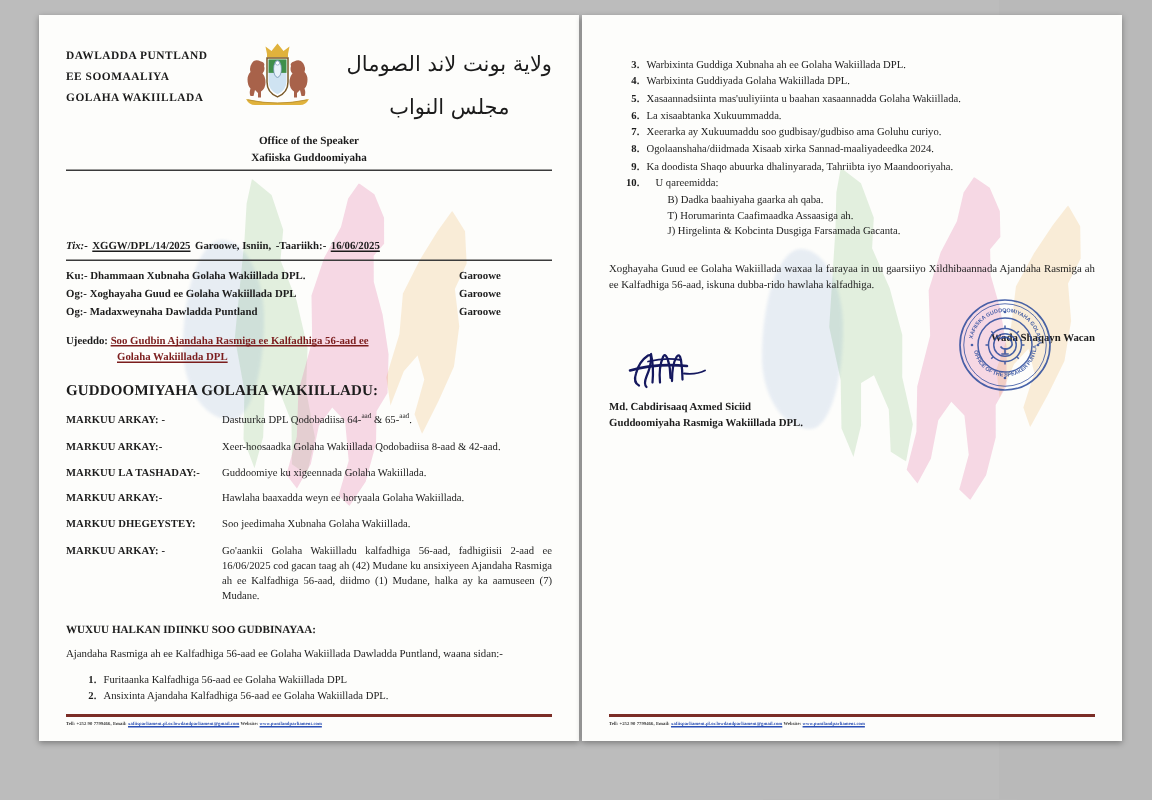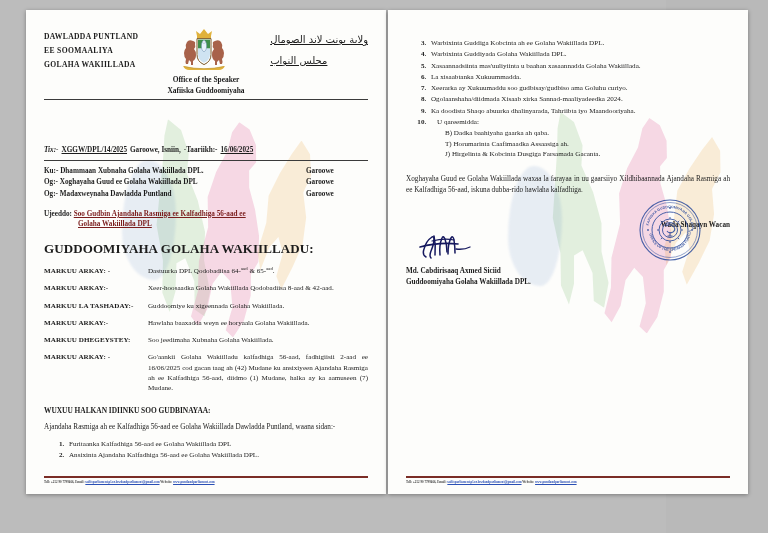--- a/index.html
+++ b/index.html
@@ -82,28 +82,27 @@
   .hdr-left {
     font-family: "Liberation Serif", serif;
     font-weight: bold;
     font-size: 7.6px;
     letter-spacing: .35px;
     line-height: 1.85;
     color: #1b1b1b;
     padding-top: 4px;
   }
   .hdr-right {
-    font-size: 10px;
+    font-size: 14px;
     line-height: 2.1;
     color: #1b1b1b;
-    text-align: left;
+    text-align: center;
     direction: rtl;
     padding-top: 3px;
     font-family: "DejaVu Sans", sans-serif;
-    text-decoration: underline;
   }
 
   
   .coa { position: relative; width: 62px; height: 48px; margin-top: 0; }
   .coa svg { display: block; }
 
   .office {
     position: relative;
     text-align: center;
     font-weight: bold;
@@ -161,21 +160,21 @@
   .subject .lbl { color: #1c1c1c; }
   .subject .val { color: #7b1d1d; text-decoration: underline; }
   .subject .val2 {
     color: #7b1d1d; text-decoration: underline;
     display: block; margin-left: 34px;
   }
 
   .sect-title {
     margin-top: 10px;
     font-weight: bold;
-    font-size: 13px;
+    font-size: 10px;
     letter-spacing: .1px;
   }
 
   .clause {
     display: flex;
     margin-top: 7px;
     font-size: 7.1px;
   }
   .clause .k {
     width: 104px;
@@ -384,21 +383,21 @@
   <div class="page" id="page-right">
 
     <div class="wm wm-green" style="left:160px; top:100px; transform:rotate(-8deg);"></div>
     <div class="wm wm-horse" style="left:218px; top:108px; transform:rotate(4deg);"></div>
     <div class="wm wm-orange" style="left:282px; top:126px; transform:rotate(12deg);"></div>
     <div class="wm wm-blue" style="left:120px; top:156px;"></div>
 
     <div class="body" style="padding-top:22px;">
 
       <ol class="agenda" start="3">
-        <li>Warbixinta Guddiga Kobcinta ah ee Golaha Wakiillada DPL.</li>
+        <li>Warbixinta Guddiga Xubnaha ah ee Golaha Wakiillada DPL.</li>
         <li>Warbixinta Guddiyada Golaha Wakiillada DPL.</li>
         <li style="text-align:justify;">Xasaannadsiinta mas'uuliyiinta u baahan xasaannadda Golaha Wakiillada.</li>
         <li>La xisaabtanka Xukuummadda.</li>
         <li>Xeerarka ay Xukuumaddu soo gudbisay/gudbiso ama Goluhu curiyo.</li>
         <li>Ogolaanshaha/diidmada Xisaab xirka Sannad-maaliyadeedka 2024.</li>
         <li style="text-align:justify;">Ka doodista Shaqo abuurka dhalinyarada, Tahriibta iyo Maandooriyaha.</li>
         <li style="list-style-position:outside;">
           <span style="margin-left:6px;">U qareemidda:</span>
           <ul class="sublist">
             <li>B) Dadka baahiyaha gaarka ah qaba.</li>
@@ -449,21 +448,21 @@
             <path d="M22 5 q2 9 1 19"></path>
             <path d="M28 24 q-1-10 2-17 q1-3 3 1 q2 6 2 13"></path>
             <path d="M36 23 q0-11 3-16 q2-3 3 2 q1 7 1 13"></path>
             <path d="M8 16 q18-5 38-3" stroke-width="1.7"></path>
             <path d="M20 10 q12-3 22-1" stroke-width="1.2"></path>
             <path d="M44 18 q8 1 14-2" stroke-width="1.3"></path>
           </g>
         </svg>
 
         <div class="sign-name">Md. Cabdirisaaq Axmed Siciid</div>
-        <div class="sign-name">Guddoomiyaha Golaha Wakiillada DPL.</div>
+        <div class="sign-name">Guddoomiyaha Rasmiga Wakiillada DPL.</div>
       </div>
     </div>
 
     <div class="footer">
       <div class="bar"></div>
       <div class="ftxt">
         <span>Tell: +252 90 7799466,</span>
         <span>Email:</span>
         <a href="#">xafiisparliament.pl.or.lowdandparliament@gmail.com</a>
         <span>Website:</span>

